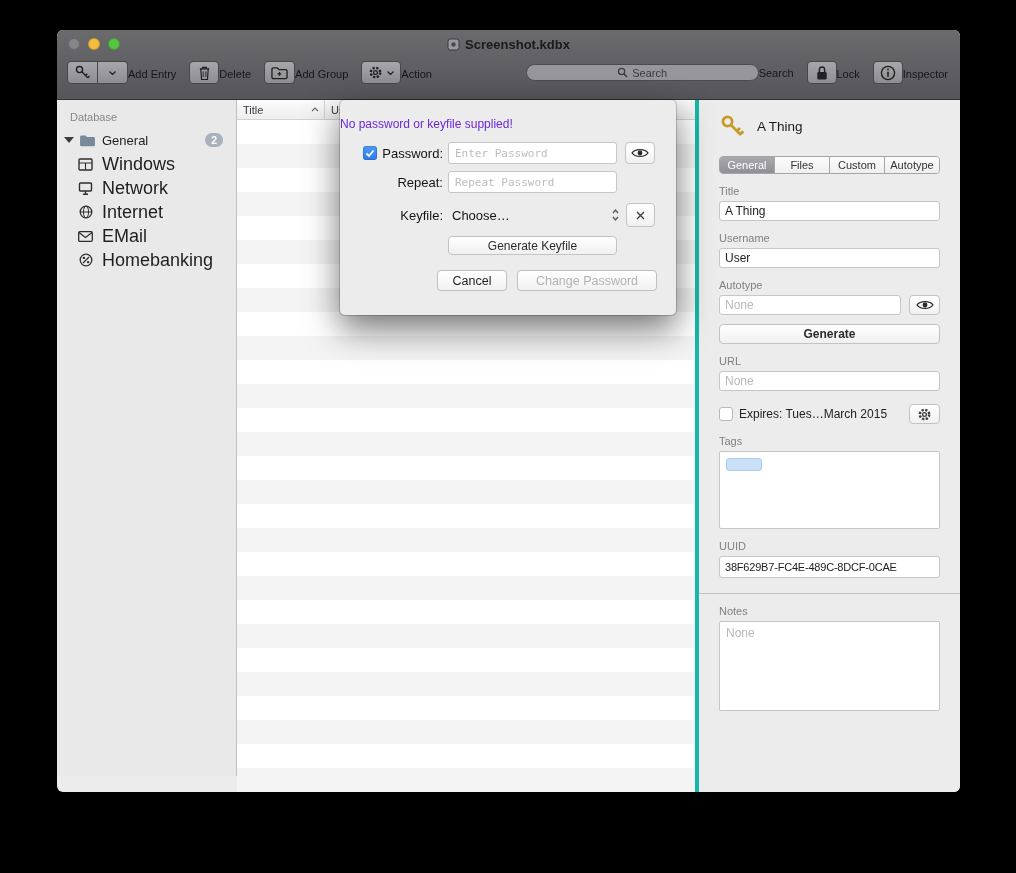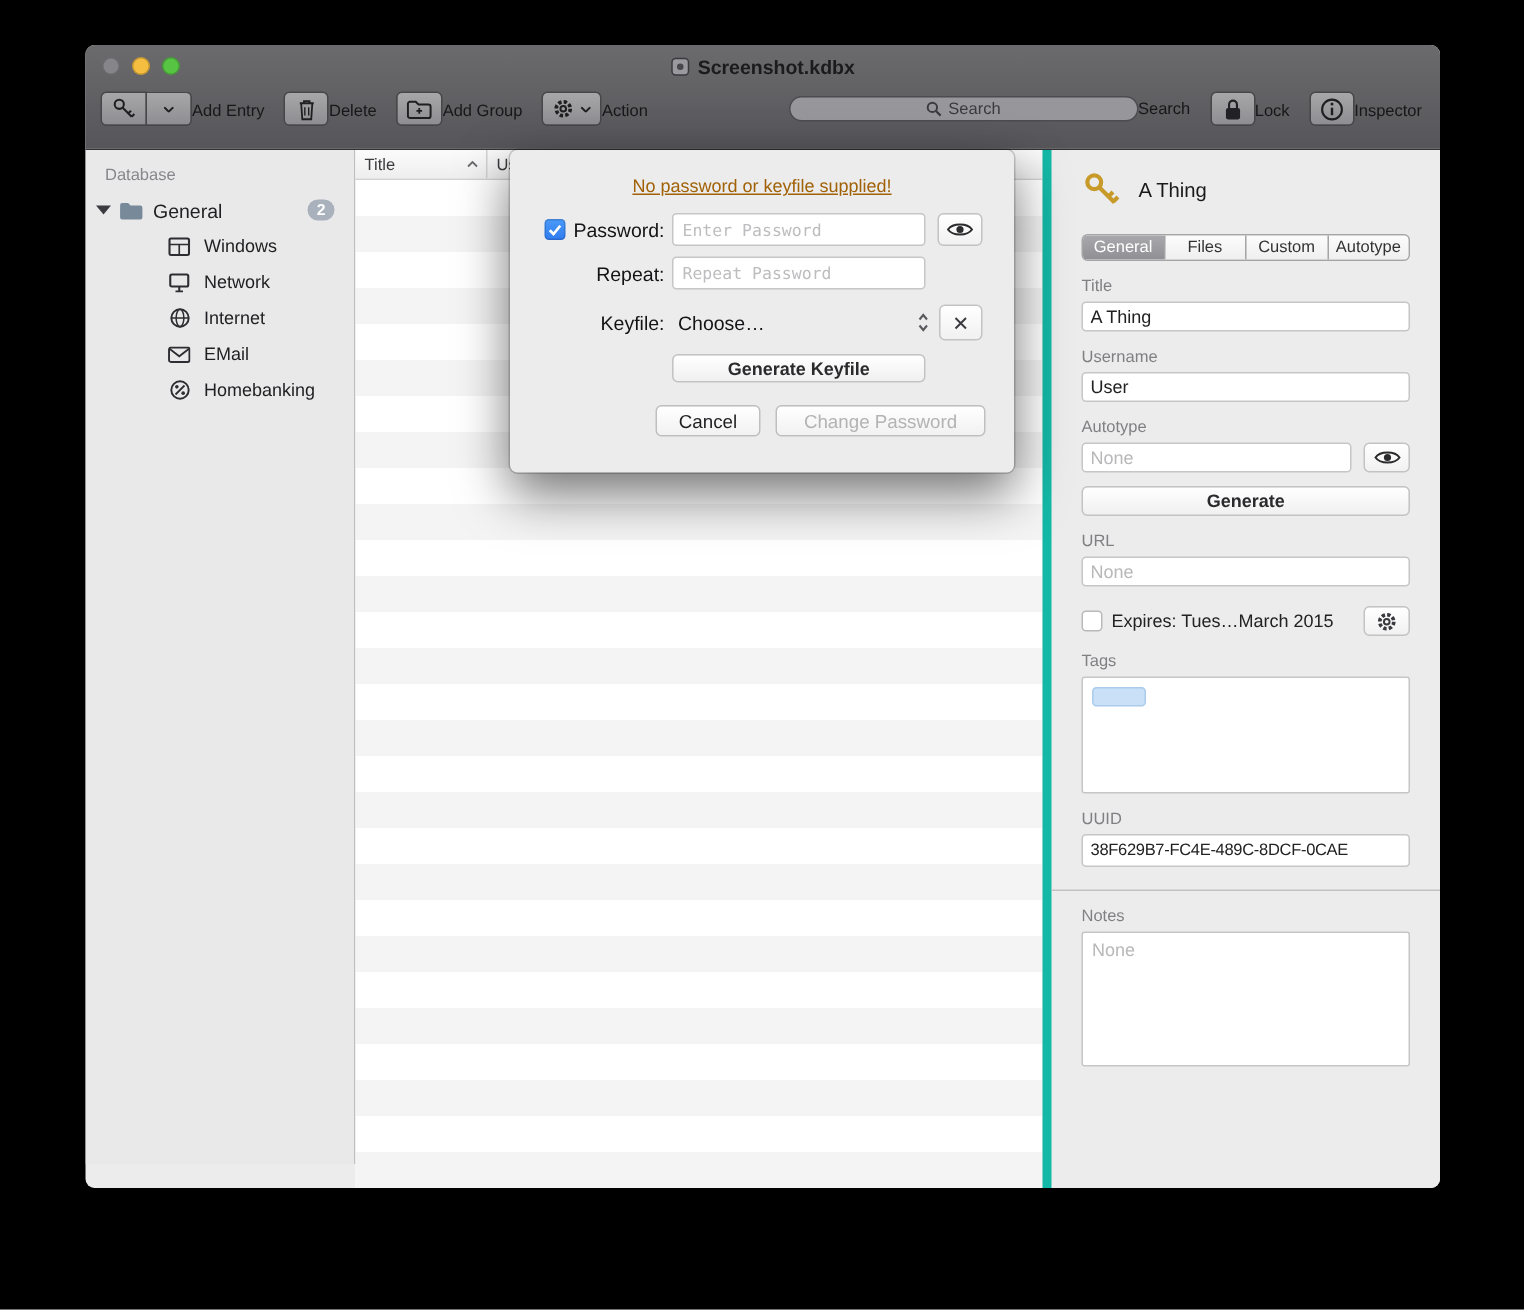--- a/index.html
+++ b/index.html
@@ -56,38 +56,38 @@
     background:#e9e9ea; border-right:1px solid #bfbfc1;
   }
   .sb-header { margin:11px 0 5px 13px; font-size:11px; color:#87878b; }
   .sb-root { display:flex; align-items:center; height:24px; padding-left:7px; }
   .disclosure { width:0; height:0; border-left:5px solid transparent; border-right:5px solid transparent; border-top:6px solid #3c3c40; margin-right:5px; }
   .sb-root-label { font-size:13px; color:#1f1f21; margin-left:6px; flex:1; }
   .badge {
     margin-right:13px; background:#a9b1bc; color:#fff; border-radius:9px;
     font-size:10.5px; font-weight:bold; padding:1.5px 6px; line-height:1;
   }
-  .sb-item { display:flex; align-items:center; height:24px; padding-left:54px; gap:8px; font-size:12px; color:#1f1f21; }
+  .sb-item { display:flex; align-items:center; height:24px; padding-left:20px; gap:8px; font-size:18px; color:#1f1f21; }
   .sb-icon { width:17px; display:flex; justify-content:center; }
   
   .main-list { position:absolute; top:70px; left:180px; width:458px; bottom:0; background:#fff; }
   .list-header {
     height:20px; background:linear-gradient(#fbfbfb,#eeeeef); border-bottom:1px solid #d2d2d4;
     display:flex; font-size:11px; color:#3a3a3e;
   }
   .lh-col { display:flex; align-items:center; }
   .lh-title { width:88px; padding:0 5px 0 6px; justify-content:space-between; border-right:1px solid #d2d2d4; }
   .lh-user { flex:1; padding-left:6px; }
   .rows { position:absolute; top:20px; left:0; right:0; bottom:0; overflow:hidden; }
   .list-row { height:24px; background:#fff; }
   .list-row.alt { background:#f4f4f5; }
   
   .inspector {
     position:absolute; top:70px; left:638px; width:265px; bottom:0;
-    background:#ececec; border-left:6px solid #14b8a6; padding:0 20px; font-size:12px;
+    background:#ececec; border-left:4px solid #14b8a6; padding:0 20px; font-size:12px;
   }
   .insp-head { display:flex; align-items:center; gap:12px; margin-top:9px; height:34px; }
   .insp-title { font-size:13.5px; color:#1a1a1c; }
   .seg { display:flex; margin-top:13px; height:18px; border:1px solid #a5a5a8; border-radius:4px; overflow:hidden; font-size:11px; }
   .seg-item {
     flex:1; display:flex; align-items:center; justify-content:center;
     color:#333; background:linear-gradient(#fcfcfc,#efeff0); border-left:1px solid #a5a5a8; cursor:default;
   }
   .seg-item:first-child { border-left:none; }
   .seg-item.selected { background:linear-gradient(#a9a9ad,#8f8f94); color:#fff; }
@@ -119,21 +119,21 @@
     width:100%; height:90px; background:#fff; border:1px solid #c6c6c8; border-radius:2px;
     resize:none; font-family:"Liberation Sans", sans-serif; font-size:12px; color:#222; padding:4px 6px;
   }
   .notes-box::placeholder { color:#b8b8ba; }
   
   .dialog {
     position:absolute; left:283px; top:70px; width:336px; height:215px; z-index:50;
     background:#ececec; border-radius:5px;
     box-shadow:0 14px 34px rgba(0,0,0,.55), 0 0 0 1px rgba(0,0,0,.18);
   }
-  .d-msg { text-align:center; margin-top:17px; font-size:12px; color:#a16207;text-decoration:underline; }
+  .d-msg { margin-top:17px; font-size:12px; color:#6d28d9; }
   .d-row { display:flex; align-items:center; margin-top:7px; padding-left:21px; }
   .d-row.first { margin-top:11px; }
   .d-left { width:82px; display:flex; justify-content:flex-end; align-items:center; gap:5px; font-size:13px; color:#141416; white-space:nowrap; }
   .cb-checked {
     width:14px; height:14px; flex:none; border-radius:3px;
     background:linear-gradient(#4a9af8,#2f7bf0); box-shadow:inset 0 0 0 1px rgba(0,0,0,.15);
     display:flex; align-items:center; justify-content:center;
   }
   .d-field {
     margin-left:5px; width:169px; height:22px; border:1px solid #c6c6c8; border-radius:3px;
@@ -146,21 +146,21 @@
   }
   .popup { margin-left:5px; width:174px; display:flex; align-items:center; justify-content:space-between; font-size:13px; color:#141416; padding:0 2px 0 4px; height:24px; cursor:default; }
   .x-btn {
     margin-left:4px; width:29px; height:24px; border:1px solid #c3c3c5; border-radius:4px;
     background:linear-gradient(#ffffff,#f1f1f2); display:flex; align-items:center; justify-content:center; cursor:default;
   }
   .gen-row { margin-top:9px; padding-left:108px; }
   .gen-btn {
     width:169px; height:19px; border:1px solid #c3c3c5; border-radius:4px;
     background:linear-gradient(#ffffff,#f0f0f1); font-size:12px; color:#2b2b2d;
-    display:flex; align-items:center; justify-content:center; cursor:default;font-weight:bold;
+    display:flex; align-items:center; justify-content:center; cursor:default;
   }
   .d-buttons { margin-top:15px; display:flex; justify-content:flex-end; gap:10px; padding-right:19px; }
   .d-btn {
     height:21px; border:1px solid #bfbfc1; border-radius:4px;
     background:linear-gradient(#ffffff,#f1f1f2); font-size:12.5px; color:#1f1f21;
     display:flex; align-items:center; justify-content:center; cursor:default;
   }
   .d-btn.cancel { width:70px; }
   .d-btn.change { width:140px; color:#b3b3b5; }
 </style>

